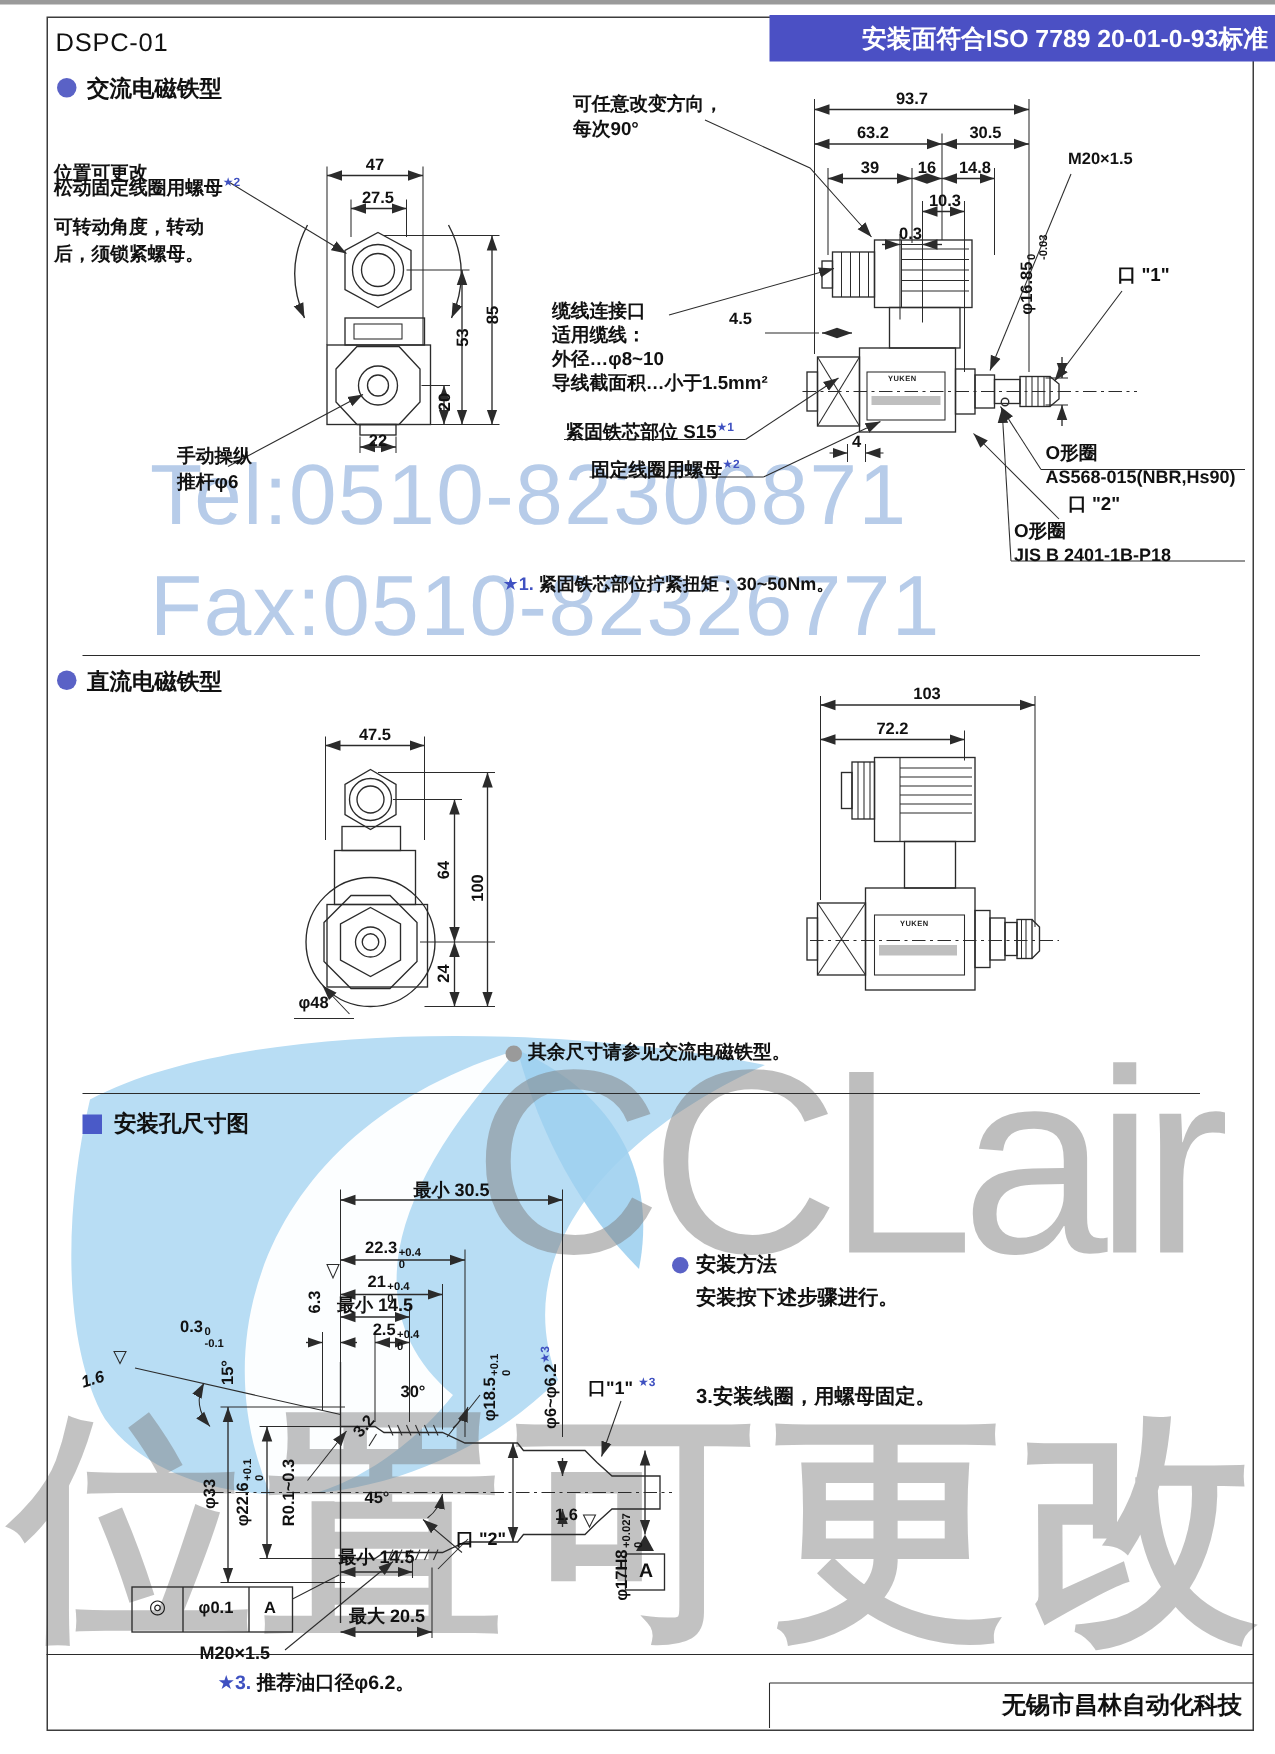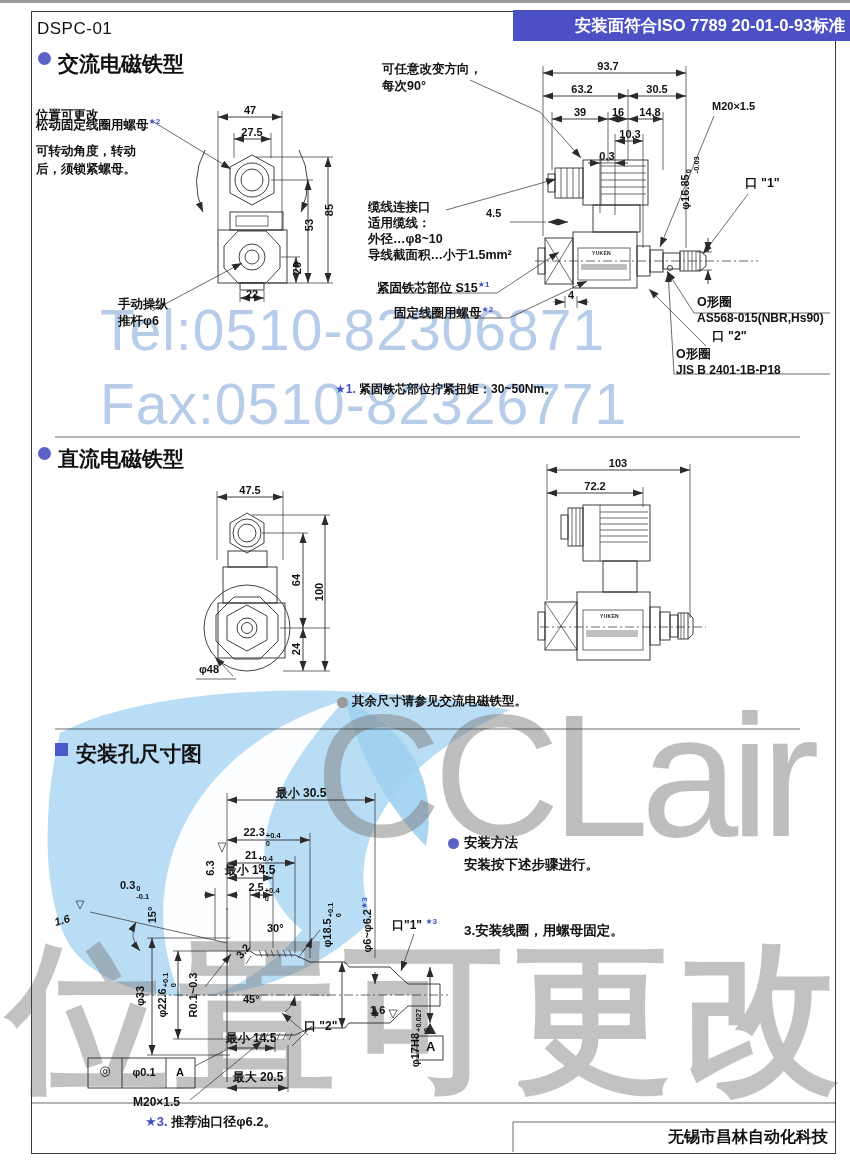--- a/index.html
+++ b/index.html
@@ -7,21 +7,21 @@
         font-family:"Liberation Sans","DejaVu Sans",sans-serif;color:#111}
   .z0{z-index:0}
   .frame{position:absolute;left:31px;top:11px;width:803px;height:1141px;border:1.5px solid #3c3c3c;z-index:1}
   .topstrip{position:absolute;left:0;top:0;width:850px;height:3px;background:#9a9a9a;z-index:3}
   .banner{position:absolute;left:513px;top:10px;width:394px;height:31px;background:#4b50c4;color:#fff;
           font-weight:bold;font-size:16.5px;display:flex;align-items:center;justify-content:center;z-index:4;white-space:nowrap}
   .model{position:absolute;left:37px;top:19px;font-size:17px;font-weight:normal;letter-spacing:.5px;z-index:2}
   .bullet{position:absolute;width:13px;height:13px;border-radius:50%;background:#5a62c6;z-index:2}
   .gbullet{position:absolute;width:11px;height:11px;border-radius:50%;background:#9a9a9a;z-index:2}
   .sq{position:absolute;width:13px;height:13px;background:#4a5ac8;z-index:2}
-  .sech{position:absolute;font-size:21px;font-weight:bold;z-index:2;white-space:nowrap}
+  .sech{position:absolute;font-size:15px;font-weight:bold;z-index:2;white-space:nowrap}
   .dl{position:absolute;font-size:11px;font-weight:bold;white-space:nowrap;line-height:12px;z-index:2}
   .c{transform:translateX(-50%)}
   .v{transform:translate(-50%,-50%) rotate(-90deg)}
   .r20{transform:translate(-50%,-50%) rotate(-17deg)}
   .r50{transform:translate(-50%,-50%) rotate(-50deg)}
   .cn{position:absolute;font-size:12.5px;font-weight:bold;white-space:nowrap;line-height:15px;z-index:2}
   .note{position:absolute;font-size:12px;font-weight:bold;white-space:nowrap;z-index:2}
   .star{color:#3f51c1}
   .sup{font-size:8px;vertical-align:super;color:#3f51c1;font-weight:bold}
   .tol{display:inline-flex;flex-direction:column;font-size:7.5px;line-height:7.5px;font-weight:bold;

